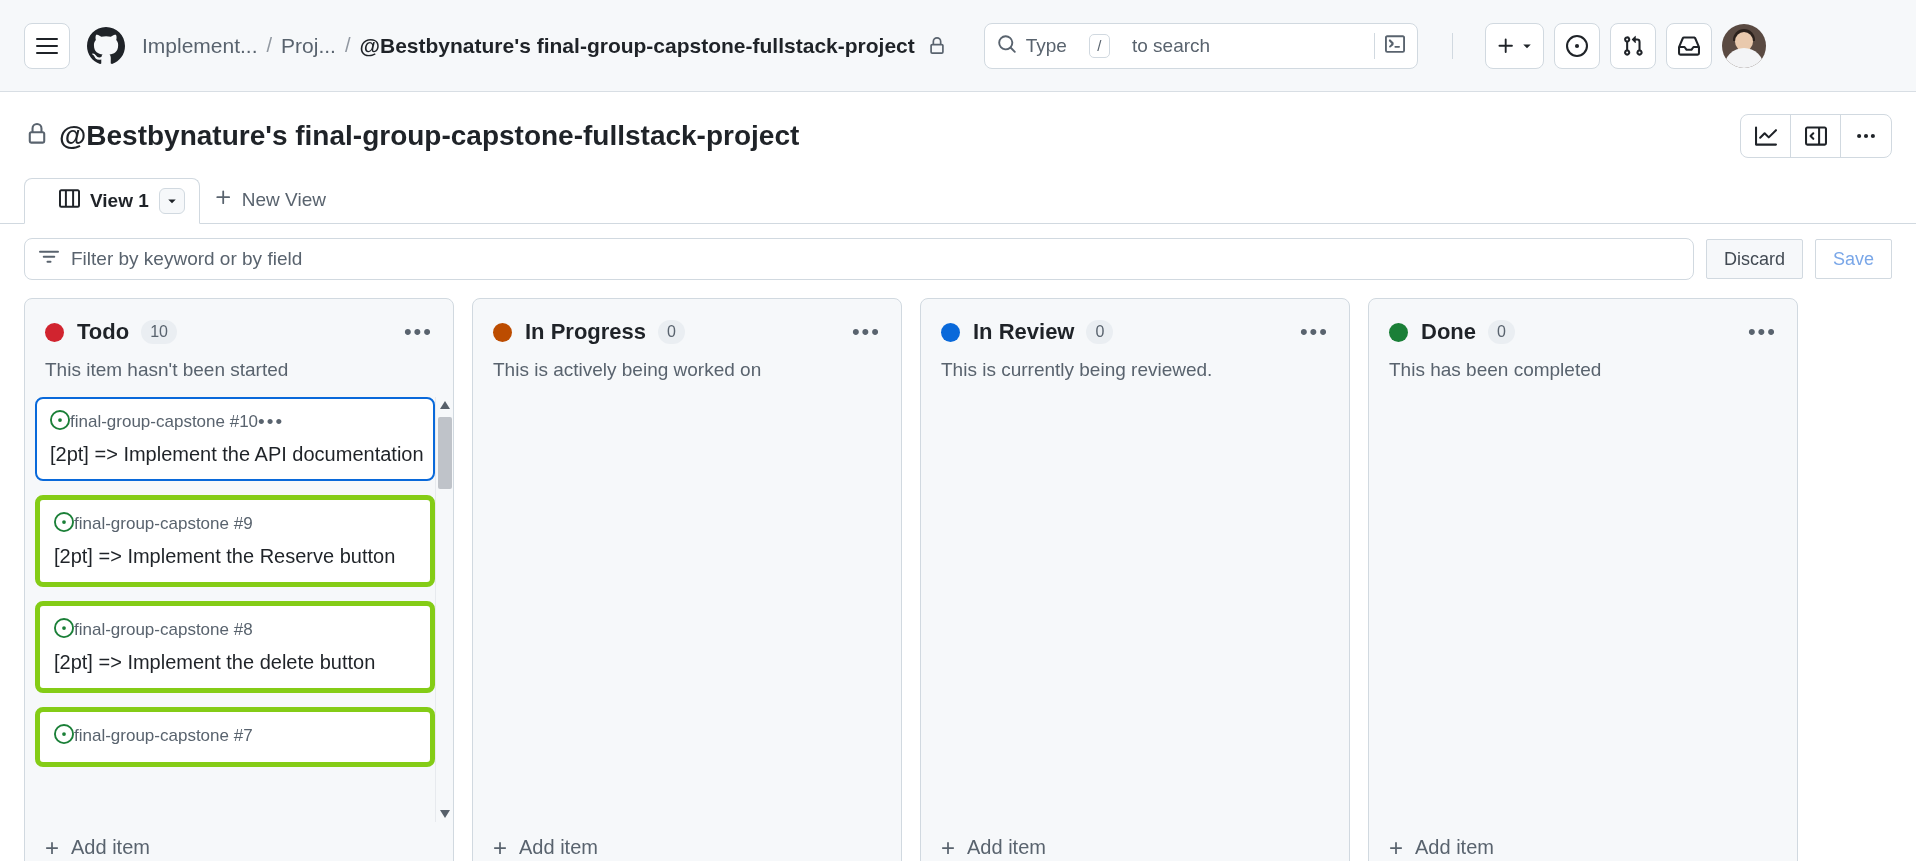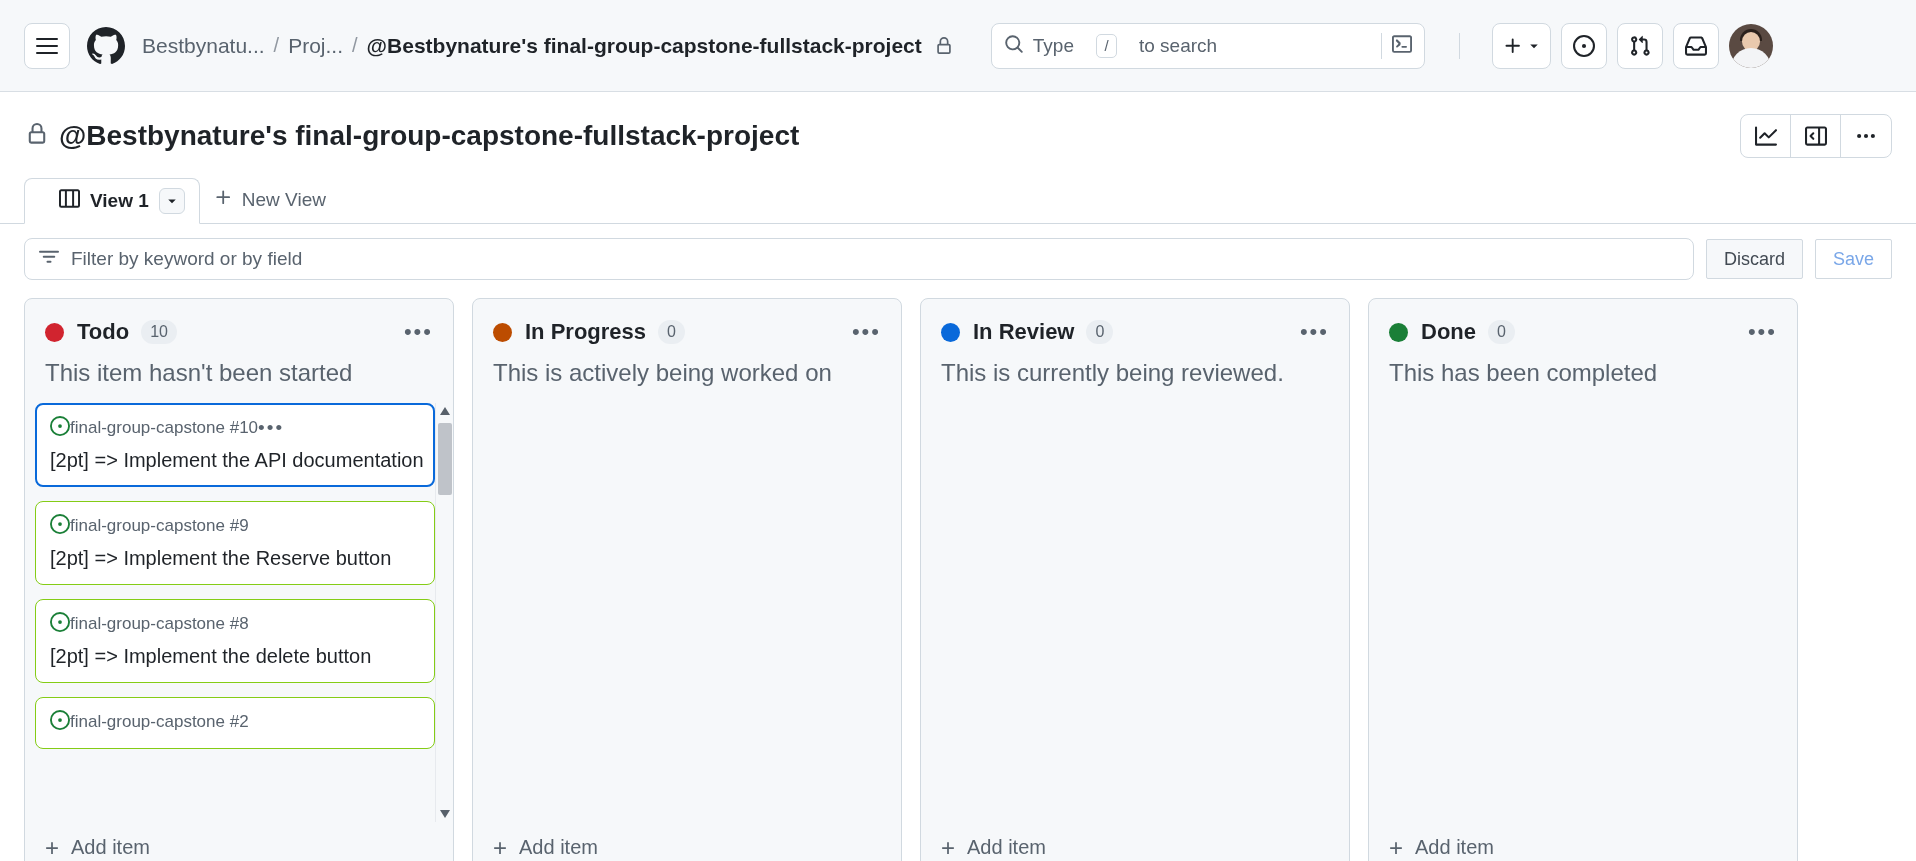--- a/index.html
+++ b/index.html
@@ -193,32 +193,32 @@
     margin-left: 12px;
     background: #eaeef2; color: #59636e;
     border-radius: 20px; padding: 2px 9px;
     font-size: 16px; line-height: 20px;
   }
   .col-more {
     margin-left: auto; color: #59636e;
     font-size: 22px; letter-spacing: 2px; cursor: pointer;
     line-height: 14px;
   }
-  .col-desc { font-size: 24px; color: #59636e; margin-top: 14px; white-space: nowrap; }
+  .col-desc { font-size: 19px; color: #59636e; margin-top: 14px; white-space: nowrap; }
 
   .col-body {
     flex: 1; position: relative;
     margin-top: 16px;
     overflow: hidden;
     padding: 0 2px 0 10px;
   }
   .cards { padding-right: 16px; }
   .card {
     background: #ffffff;
-    border: 1px solid #84cc16;
+    border: 5px solid #84cc16;
     border-radius: 8px;
     padding: 12px 14px 14px 14px;
     margin-bottom: 14px;
     cursor: pointer;
   }
   .card.selected { border: 2px solid #0969da; padding: 11px 13px 13px 13px; }
   .card-meta { display: flex; align-items: center; }
   .card-repo { font-size: 17px; color: #59636e; }
   .card-dots { color: #59636e; letter-spacing: 2px; font-size: 19px; line-height: 10px; }
   .card-title { font-size: 20px; color: #1f2328; margin-top: 9px; white-space: nowrap; }
@@ -255,21 +255,21 @@
       <span></span>
       <span></span>
   </div>
   <div class="gh-logo">
     <svg width="38" height="38" viewBox="0 0 16 16" fill="#1f2328">
         <path d="M8 0C3.58 0 0 3.58 0 8c0 3.54 2.29 6.53 5.47 7.59.4.07.55-.17.55-.38 0-.19-.01-.82-.01-1.49-2.01.37-2.53-.49-2.69-.94-.09-.23-.48-.94-.82-1.13-.28-.15-.68-.52-.01-.53.63-.01 1.08.58 1.23.82.72 1.21 1.87.87 2.33.66.07-.52.28-.87.51-1.07-1.78-.2-3.64-.89-3.64-3.95 0-.87.31-1.59.82-2.15-.08-.2-.36-1.02.08-2.12 0 0 .67-.21 2.2.82.64-.18 1.32-.27 2-.27.68 0 1.36.09 2 .27 1.53-1.04 2.2-.82 2.2-.82.44 1.1.16 1.92.08 2.12.51.56.82 1.27.82 2.15 0 3.07-1.87 3.75-3.65 3.95.29.25.54.73.54 1.48 0 1.07-.01 1.93-.01 2.2 0 .21.15.46.55.38A8.01 8.01 0 0 0 16 8c0-4.42-3.58-8-8-8Z"></path>
       </svg>
   </div>
 
   <div class="breadcrumb">
-    <span class="bc-muted">Bestbynatu...</span>
+    <span class="bc-muted">Implement...</span>
     <span class="bc-sep">/</span>
     <span class="bc-muted">Proj...</span>
     <span class="bc-sep">/</span>
     <span class="bc-current">@Bestbynature's final-group-capstone-fullstack-project</span>
     <span class="bc-lock">
       <svg width="18" height="18" viewBox="0 0 16 16" fill="#59636e">
           <path d="M4 4a4 4 0 0 1 8 0v2h.25c.966 0 1.75.784 1.75 1.75v5.5A1.75 1.75 0 0 1 12.25 15h-8.5A1.75 1.75 0 0 1 2 13.25v-5.5C2 6.784 2.784 6 3.75 6H4Zm8.25 3.5h-8.5a.25.25 0 0 0-.25.25v5.5c0 .138.112.25.25.25h8.5a.25.25 0 0 0 .25-.25v-5.5a.25.25 0 0 0-.25-.25ZM10.5 6V4a2.5 2.5 0 1 0-5 0v2Z"></path>
         </svg>
     </span>
   </div>
@@ -443,21 +443,21 @@
               <span class="card-repo">final-group-capstone #8</span>
             </div>
             <div class="card-title">[2pt] =&gt; Implement the delete button</div>
           </div>
           <div class="card">
             <div class="card-meta">
               <span><svg width="20" height="20" viewBox="0 0 16 16" fill="#1a7f37">
                   <path d="M8 9.5a1.5 1.5 0 1 0 0-3 1.5 1.5 0 0 0 0 3Z"></path>
                   <path d="M8 0a8 8 0 1 1 0 16A8 8 0 0 1 8 0ZM1.5 8a6.5 6.5 0 1 0 13 0 6.5 6.5 0 0 0-13 0Z"></path>
                 </svg></span>
-              <span class="card-repo">final-group-capstone #2</span>
+              <span class="card-repo">final-group-capstone #7</span>
             </div>
           </div>
         </div>
         <div class="scrollbar">
           <div class="sb-arrow">
             <svg width="10" height="8" viewBox="0 0 10 8" fill="#57606a">
               <path d="M5 0 10 8H0Z"></path>
             </svg>
           </div>
           <div class="sb-track">

